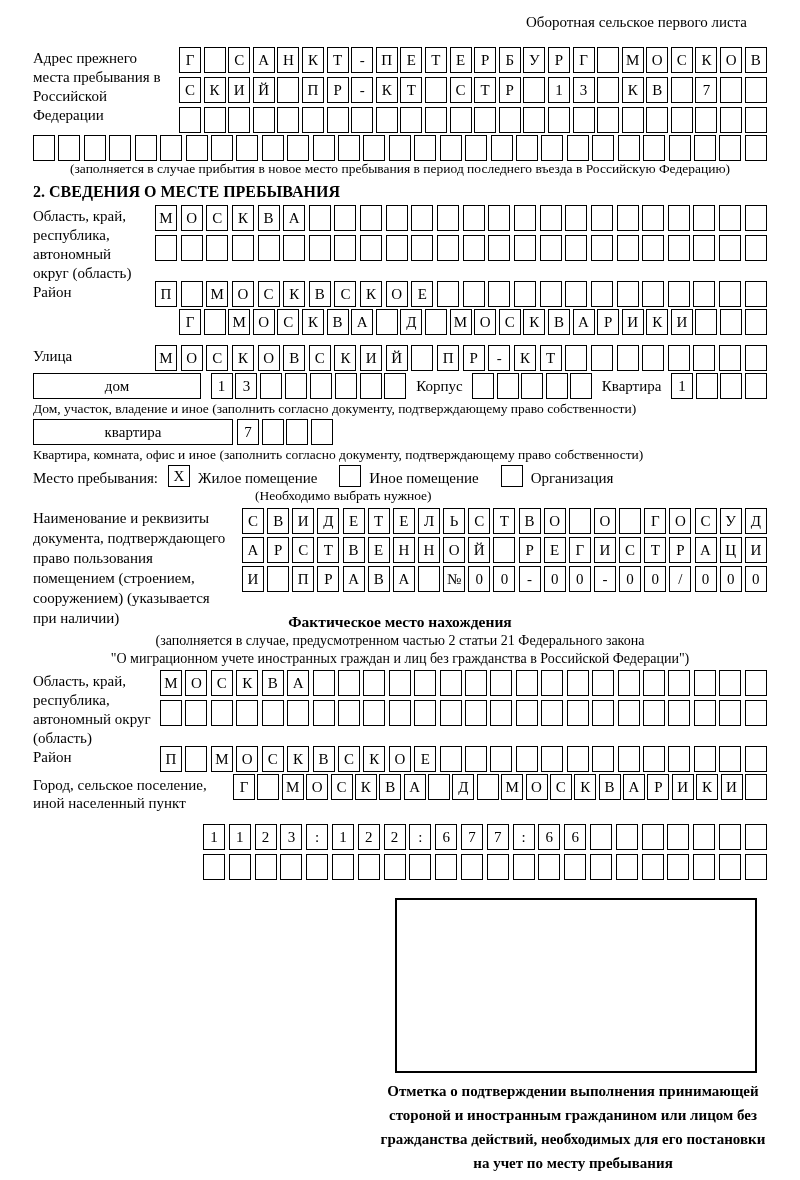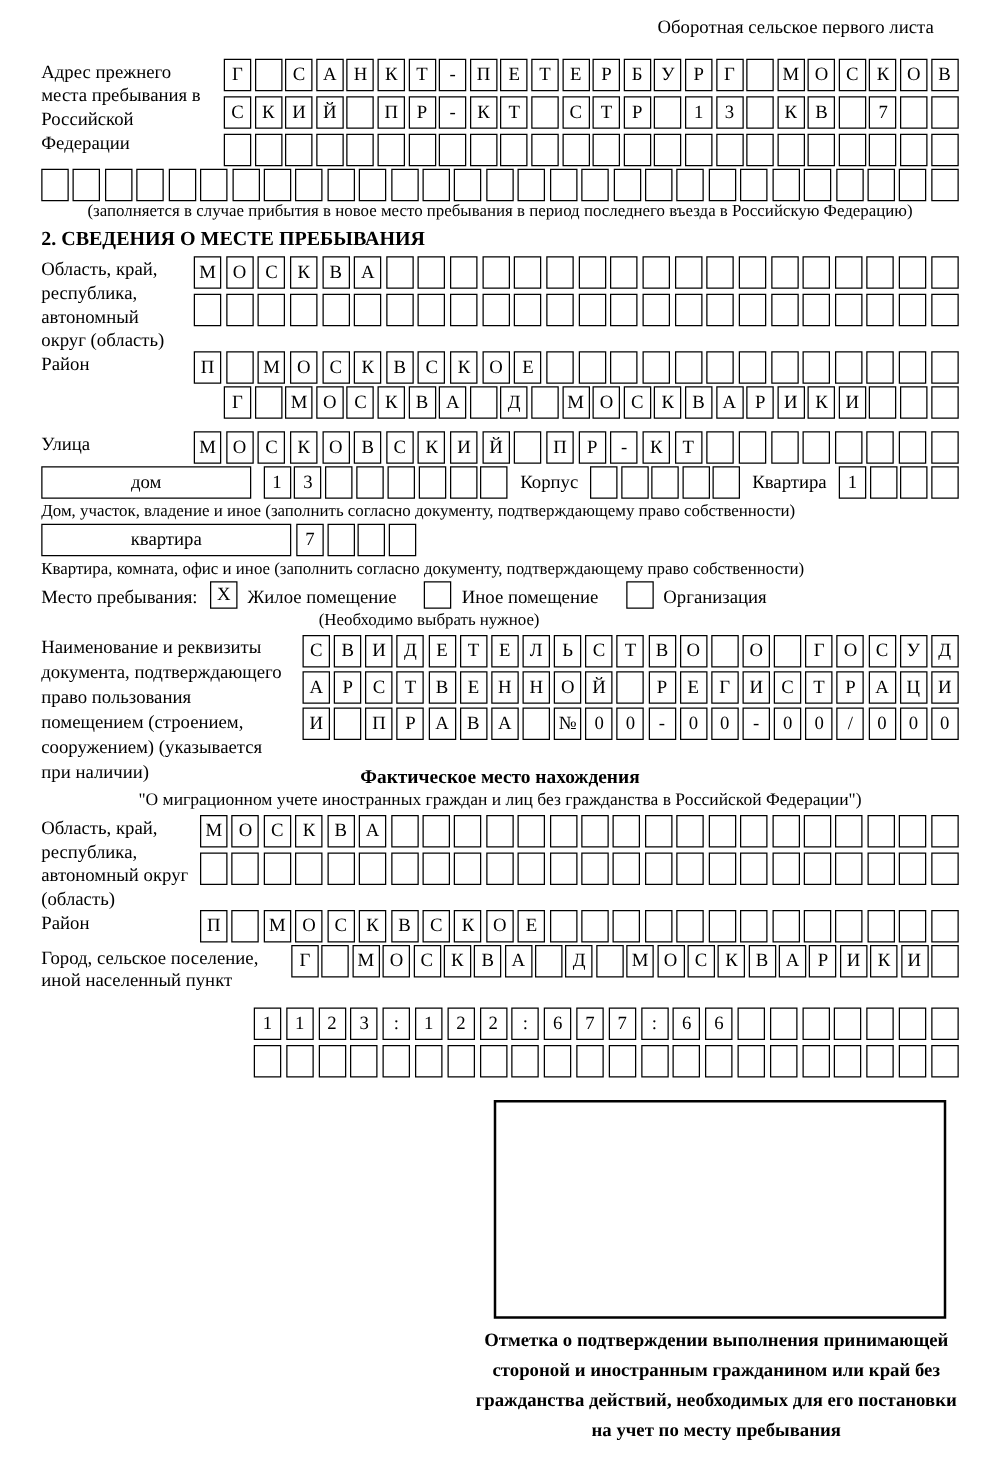--- a/index.html
+++ b/index.html
@@ -462,20 +462,21 @@
           <span class="cell">/</span>
           <span class="cell">0</span>
           <span class="cell">0</span>
           <span class="cell">0</span>
         </div>
     </div>
   </div>
 
   <div class="fact-title">Фактическое место нахождения</div>
   <div class="fact-cap">
+    <div>(заполняется в случае, предусмотренном частью 2 статьи 21 Федерального закона</div>
     <div>"О миграционном учете иностранных граждан и лиц без гражданства в Российской Федерации")</div>
   </div>
 
   <div class="field h76">
     <div class="flabel lab127">Область, край, республика, автономный округ (область)</div>
     <div class="cells-col">
       <div class="cellrow w607">
           <span class="cell">М</span>
           <span class="cell">О</span>
           <span class="cell">С</span>
@@ -635,15 +636,15 @@
           <span class="cell"></span>
           <span class="cell"></span>
           <span class="cell"></span>
           <span class="cell"></span>
           <span class="cell"></span>
         </div>
     </div>
   </div>
 
   <div class="mark-box"></div>
-  <div class="mark-caption">Отметка о подтверждении выполнения принимающей стороной и иностранным гражданином или край без гражданства действий, необходимых для его постановки на учет по месту пребывания</div>
+  <div class="mark-caption">Отметка о подтверждении выполнения принимающей стороной и иностранным гражданином или лицом без гражданства действий, необходимых для его постановки на учет по месту пребывания</div>
 
 </div>
 
 </body></html>

